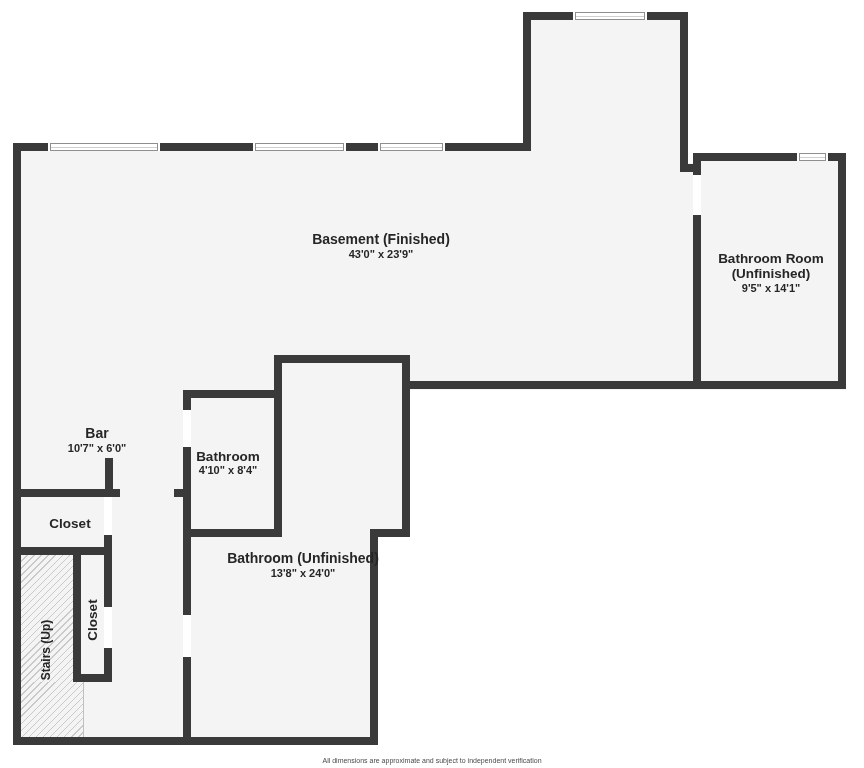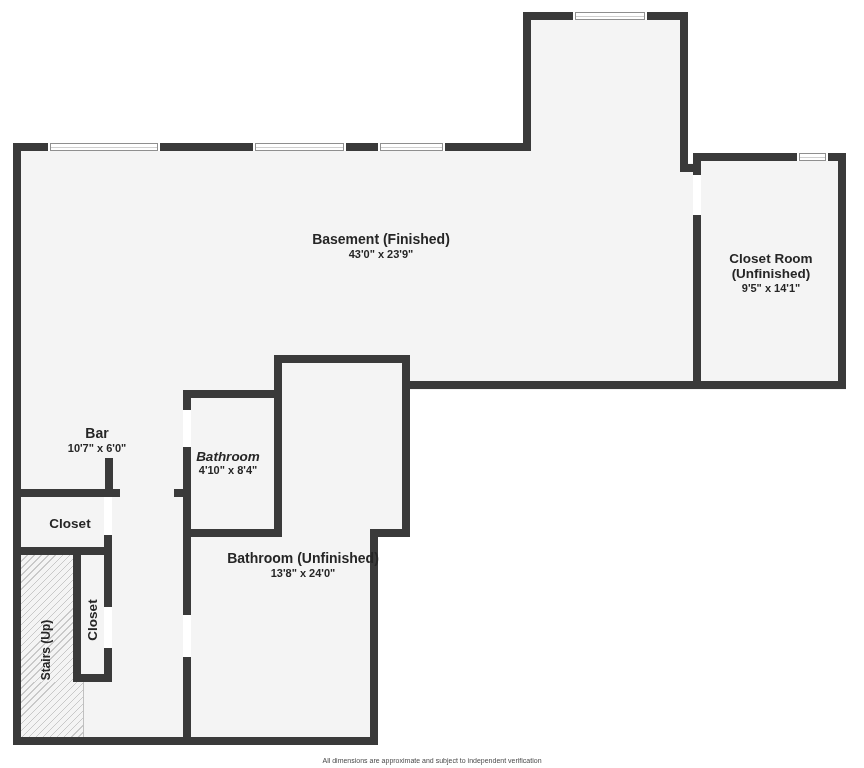--- a/index.html
+++ b/index.html
@@ -102,30 +102,30 @@
 
   <div class="wall" style="left:73px;top:552px;width:8px;height:130px;"></div>
   <div class="wall" style="left:104px;top:552px;width:8px;height:55px;"></div>
   <div class="door" style="left:104px;top:607px;width:8px;height:41px;"></div>
   <div class="wall" style="left:104px;top:648px;width:8px;height:34px;"></div>
   <div class="wall" style="left:73px;top:674px;width:39px;height:8px;"></div>
 
   <div class="label t14" style="left:381px;top:239px;">Basement (Finished)</div>
   <div class="label dims" style="left:381px;top:254px;">43'0" x 23'9"</div>
 
-  <div class="label t13" style="left:771px;top:258px;">Closet Room</div>
+  <div class="label t13" style="left:771px;top:258px;">Bathroom Room</div>
   <div class="label t13" style="left:771px;top:273px;">(Unfinished)</div>
   <div class="label dims" style="left:771px;top:288px;">9'5" x 14'1"</div>
 
   <div class="label t14" style="left:97px;top:433px;">Bar</div>
   <div class="label dims" style="left:97px;top:448px;">10'7" x 6'0"</div>
 
   <div class="label t13" style="left:70px;top:523px;">Closet</div>
 
-  <div class="label t13" style="left:228px;top:456px;font-style:italic;">Bathroom</div>
+  <div class="label t13" style="left:228px;top:456px;">Bathroom</div>
   <div class="label dims" style="left:228px;top:470px;">4'10" x 8'4"</div>
 
   <div class="label t14" style="left:303px;top:558px;">Bathroom (Unfinished)</div>
   <div class="label dims" style="left:303px;top:573px;">13'8" x 24'0"</div>
 
   <div class="vlabel t13" style="left:92px;top:620px;">Closet</div>
   <div class="vlabel t12" style="left:46px;top:650px;">Stairs (Up)</div>
 
   <div class="footer" style="left:432px;top:760px;">All dimensions are approximate and subject to independent verification</div>
 

